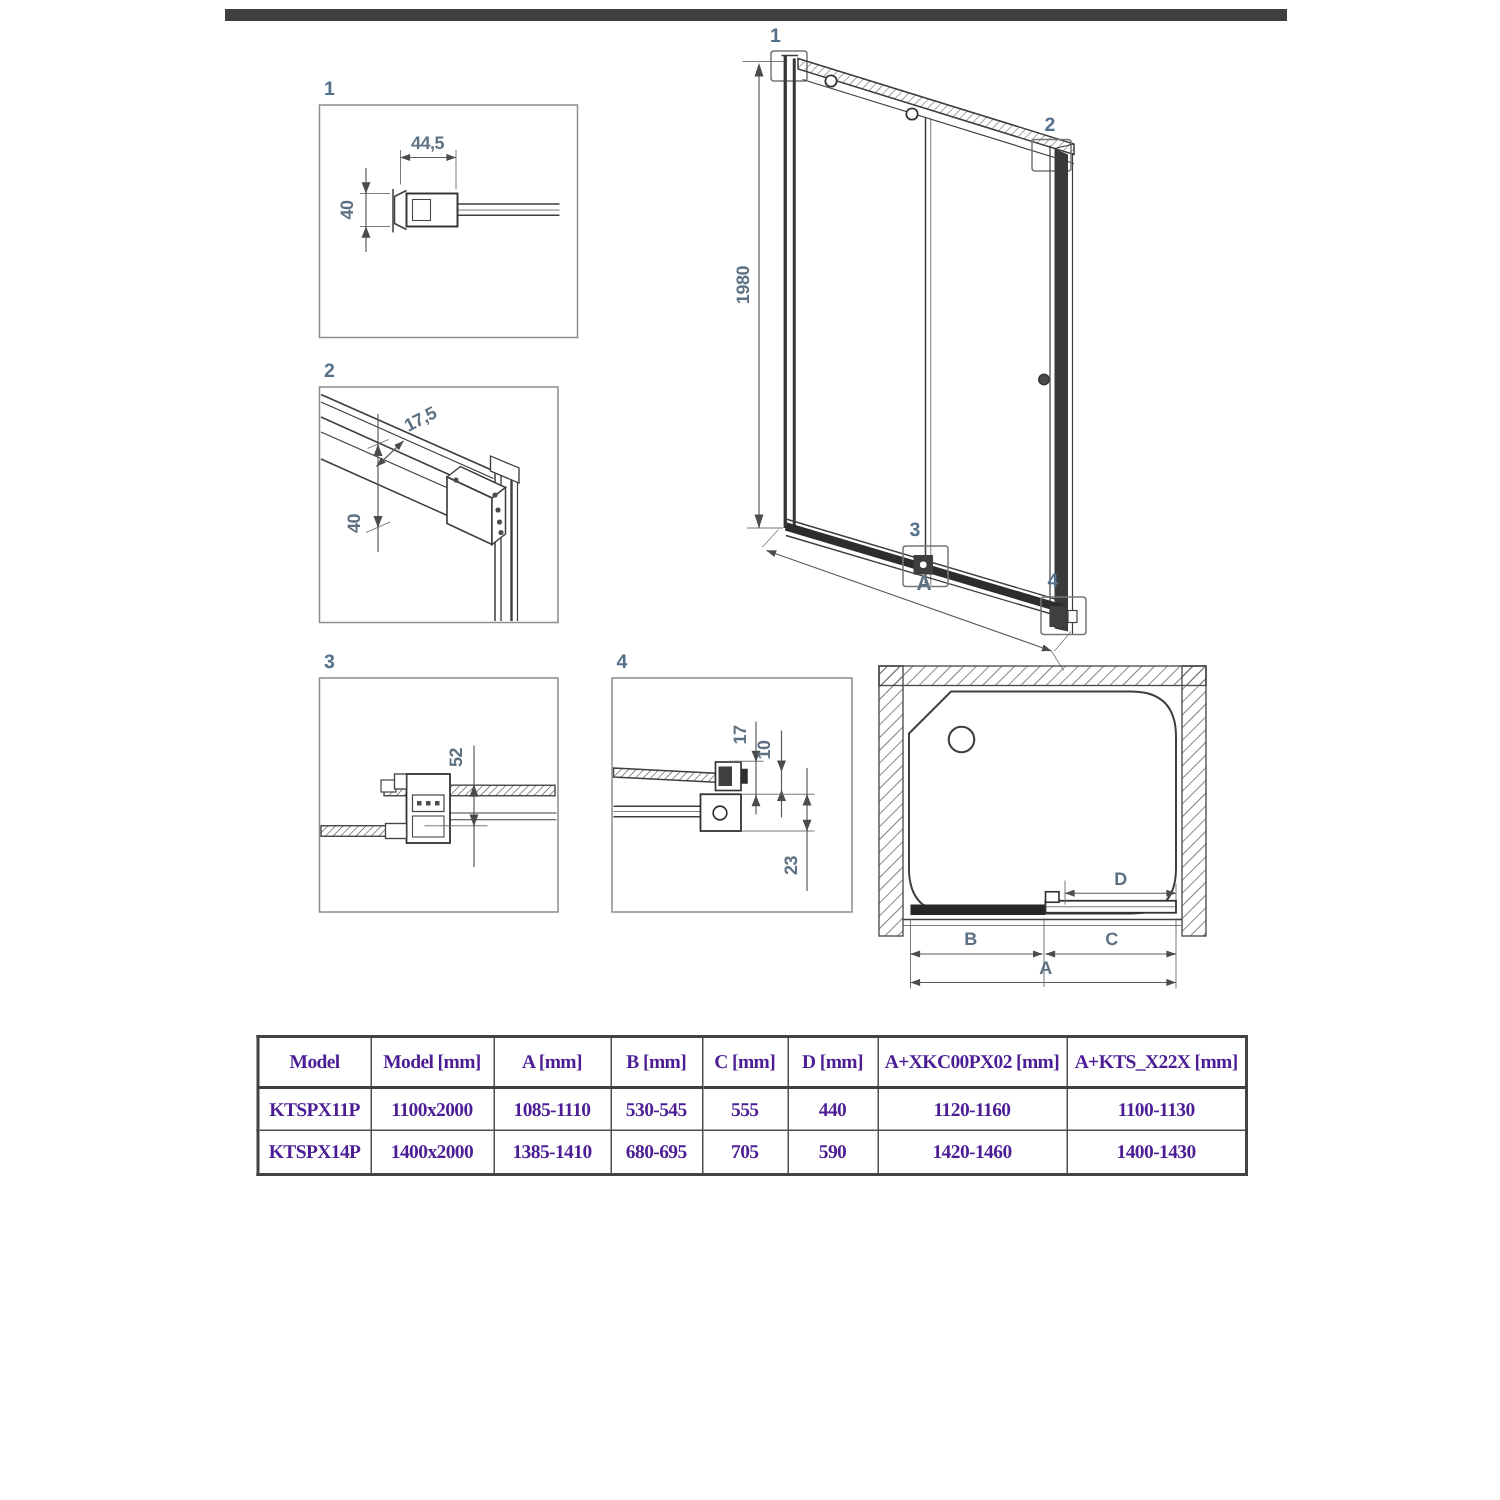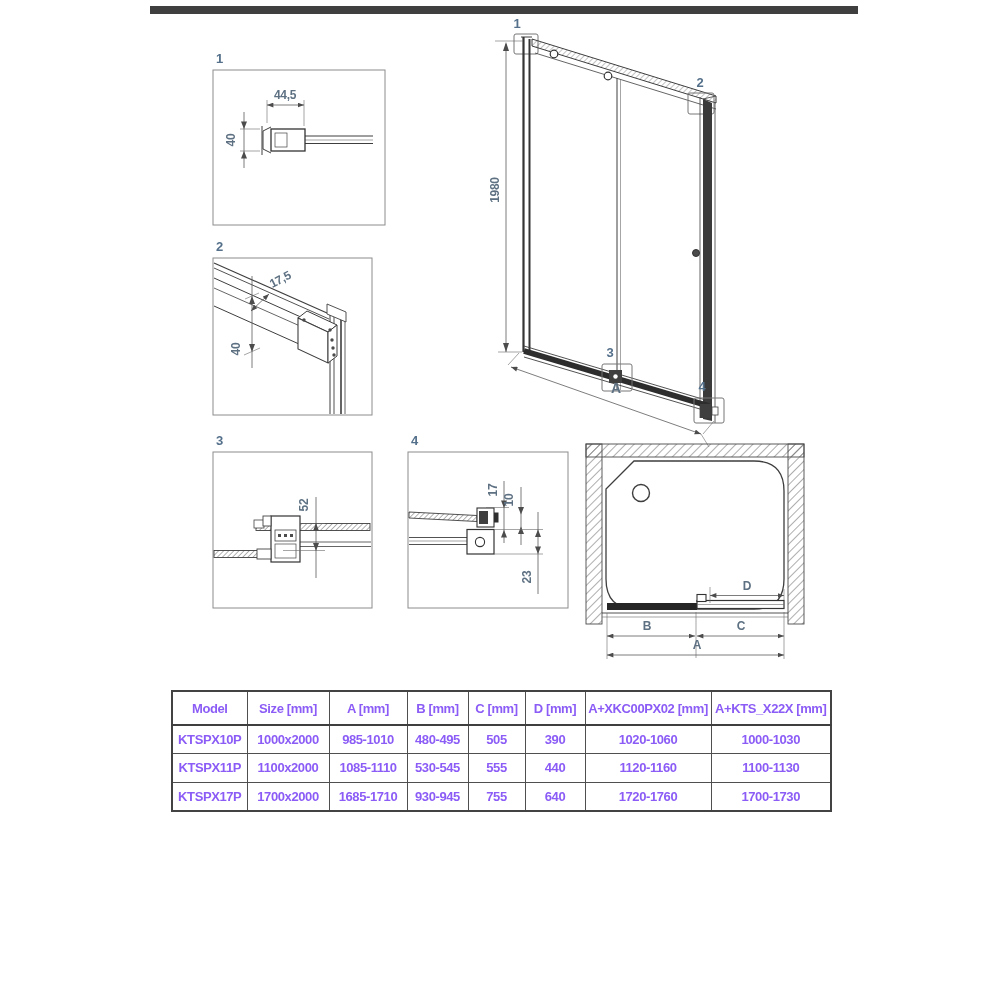--- a/index.html
+++ b/index.html
@@ -11,22 +11,22 @@
   .thin{stroke:#6a6a6a;stroke-width:.6;fill:none;}
   .dim{stroke:#5c5c5c;stroke-width:.8;fill:none;}
   .box{fill:none;stroke:#8c8c8c;stroke-width:1;}
   .mbox{fill:none;stroke:#777;stroke-width:1;}
   .arr{fill:#4c4c4c;}
   .dimtxt{fill:#5e7183;font-family:"Liberation Sans",sans-serif;font-size:12px;font-weight:bold;letter-spacing:-.3px;}
   .marktxt{fill:#54708b;font-family:"Liberation Sans",sans-serif;font-size:13px;font-weight:bold;}
   .bigtxt{fill:#5e7183;font-family:"Liberation Sans",sans-serif;font-size:14px;font-weight:bold;}
   
   #spec{position:absolute;left:171px;top:690px;border-collapse:collapse;table-layout:fixed;
-        font-family:Liberation Sans, sans-serif;font-size:13px;font-weight:bold;
-        letter-spacing:-.4px;color:#8b5cf6;}
+        font-family:Liberation Serif, serif;font-size:13px;font-weight:bold;
+        letter-spacing:-.4px;color:#4c1d95;}
   #spec th,#spec td{border:1px solid #4f4f4f;text-align:center;padding:0 2px;overflow:hidden;white-space:nowrap;}
   #spec th{height:32px;font-weight:bold;border-bottom:2px solid #3f3f3f;}
   #spec td{height:27.3px;}
   #spec{border:2px solid #434343;}
 </style>
 </head>
 <body>
 
 <div id="sheet">
   <div id="topbar"></div>
@@ -234,55 +234,45 @@
         <col style="width:78px">
         <col style="width:61px">
       <col style="width:57px">
         <col style="width:60px">
         <col style="width:126px">
         <col style="width:120px">
     </colgroup>
     <thead>
       <tr>
           <th>Model</th>
-          <th>Size [mm]</th>
+          <th>Model [mm]</th>
           <th>A [mm]</th>
           <th>B [mm]</th>
           <th>C [mm]</th>
           <th>D [mm]</th>
           <th>A+XKC00PX02 [mm]</th>
           <th>A+KTS_X22X [mm]</th>
         </tr>
     </thead>
     <tbody>
-        <tr>
-          <td>KTSPX10P</td>
-          <td>1000x2000</td>
-          <td>985-1010</td>
-          <td>480-495</td>
-          <td>505</td>
-          <td>390</td>
-          <td>1020-1060</td>
-          <td>1000-1030</td>
-        </tr>
         <tr>
           <td>KTSPX11P</td>
           <td>1100x2000</td>
           <td>1085-1110</td>
           <td>530-545</td>
           <td>555</td>
           <td>440</td>
           <td>1120-1160</td>
           <td>1100-1130</td>
         </tr>
         <tr>
-          <td>KTSPX17P</td>
-          <td>1700x2000</td>
-          <td>1685-1710</td>
-          <td>930-945</td>
-          <td>755</td>
-          <td>640</td>
-          <td>1720-1760</td>
-          <td>1700-1730</td>
+          <td>KTSPX14P</td>
+          <td>1400x2000</td>
+          <td>1385-1410</td>
+          <td>680-695</td>
+          <td>705</td>
+          <td>590</td>
+          <td>1420-1460</td>
+          <td>1400-1430</td>
         </tr>
       </tbody>
   </table>
 </div>
 
 </body></html>

